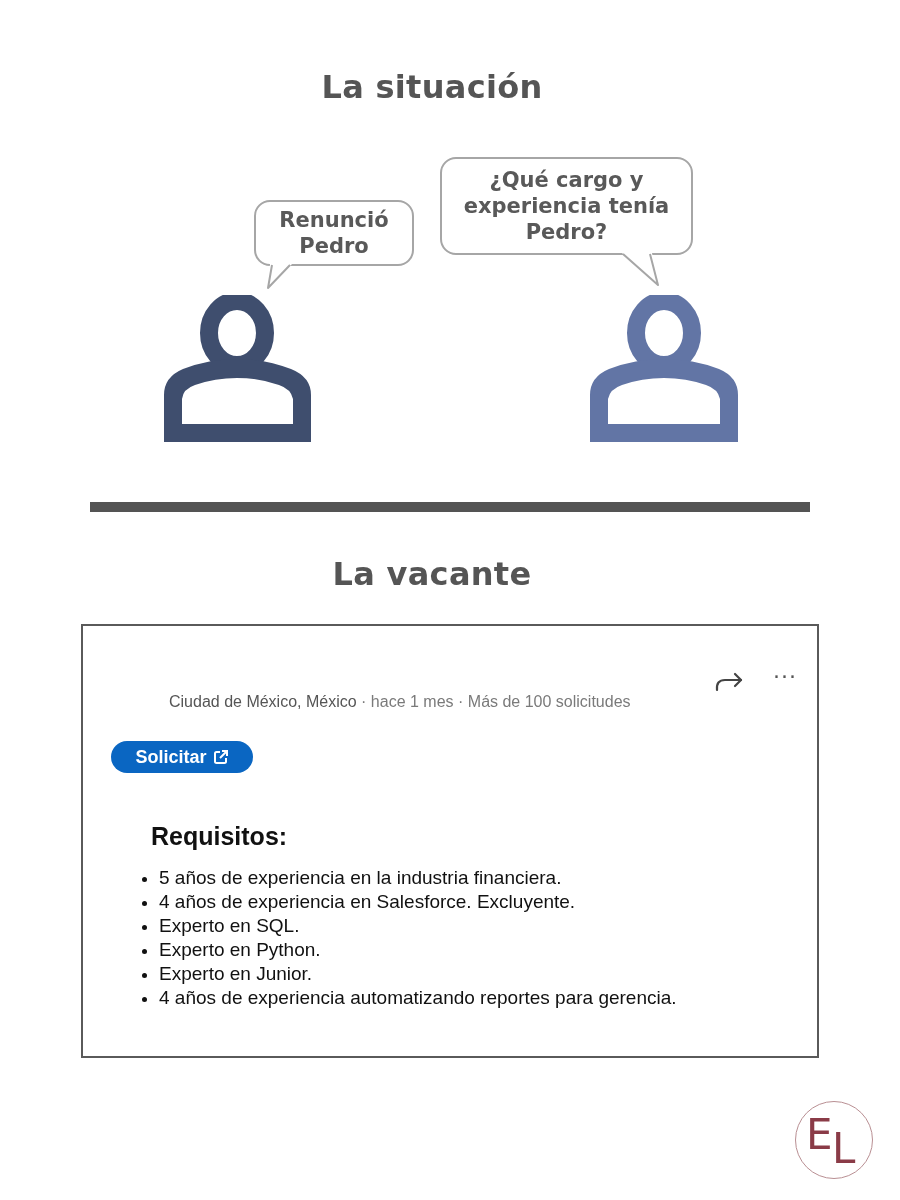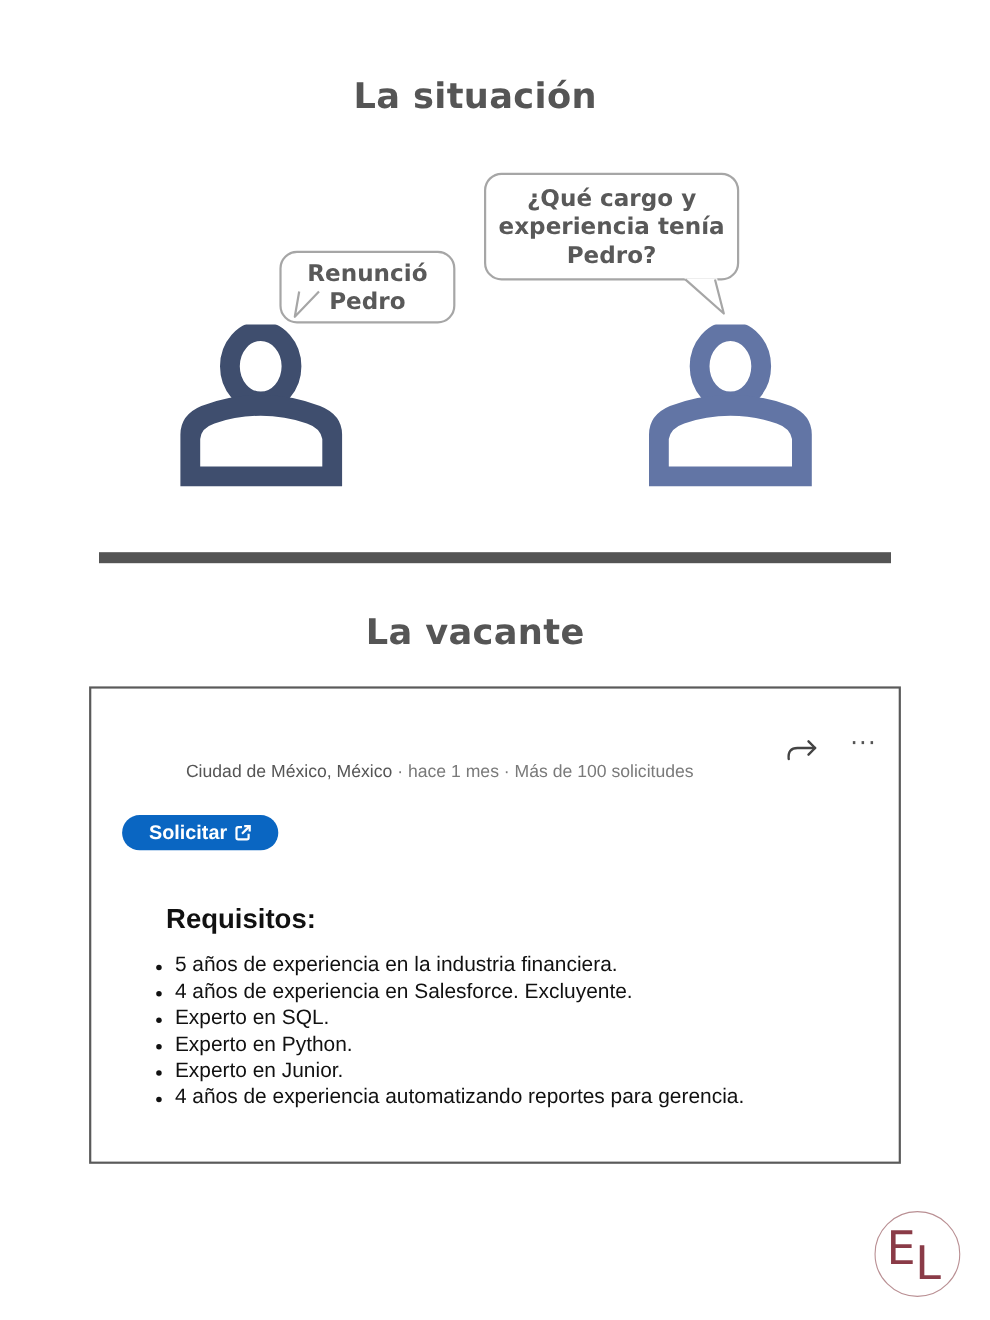--- a/index.html
+++ b/index.html
@@ -14,22 +14,22 @@
     #title-situacion { top: 68px; }
     #title-vacante { top: 555px; }
 
     .bubble {
       position: absolute; background: #fff;
       border: 2px solid #a6a6a6; border-radius: 16px;
       display: flex; align-items: center; justify-content: center;
       text-align: center; font-family: "DejaVu Sans", sans-serif;
       font-weight: bold; color: #595959;
     }
-    #bubble-left { left: 254px; top: 200px; width: 160px; height: 66px; font-size: 21px; line-height: 26px; margin-top: 28px; }
-    #bubble-right { left: 440px; top: 157px; width: 232px; height: 98px; font-size: 21px; line-height: 26px; }
+    #bubble-left { left: 254px; top: 200px; width: 160px; height: 66px; font-size: 21px; line-height: 26px; }
+    #bubble-right { left: 440px; top: 157px; width: 253px; height: 98px; font-size: 21px; line-height: 26px; }
     .bubble-text { white-space: pre-line; }
 
     .tail { position: absolute; overflow: visible; }
 
     .person { position: absolute; }
     #person-left { left: 163px; top: 295px; }
     #person-right { left: 589px; top: 295px; }
 
     #divider {
       position: absolute; left: 90px; top: 502px; width: 720px; height: 10px;

